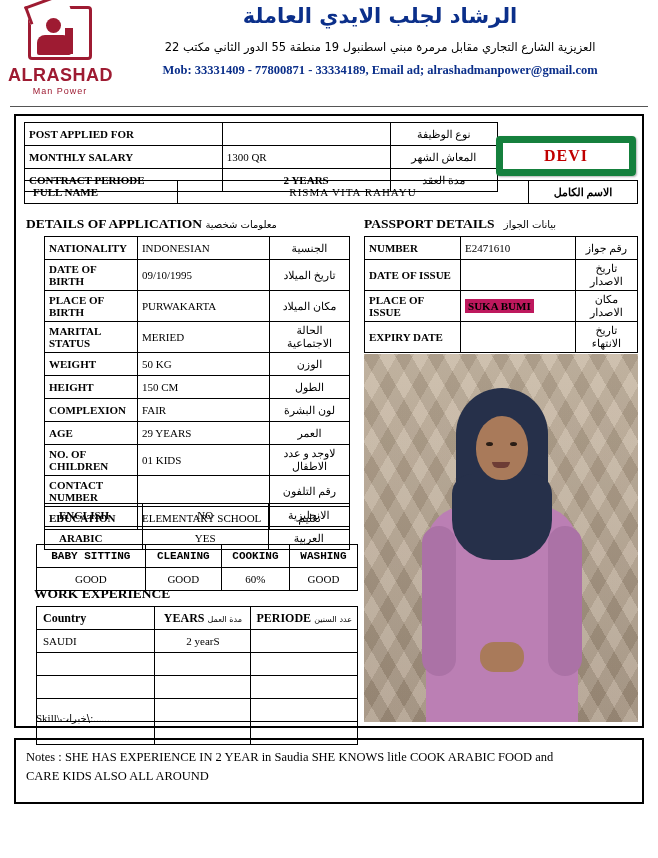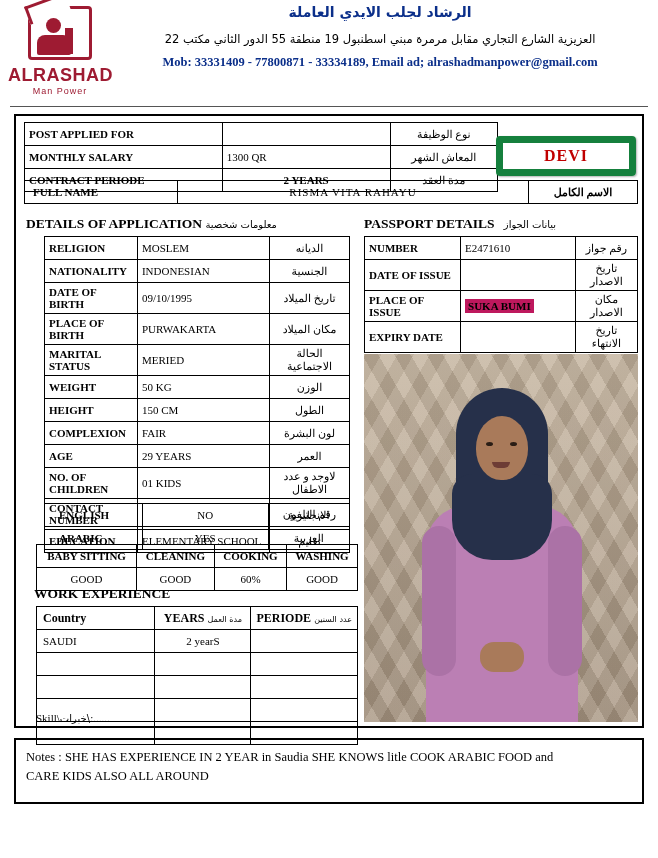--- a/index.html
+++ b/index.html
@@ -103,21 +103,21 @@
   }
   .hdr-main {
     position: absolute;
     left: 110px;
     right: 8px;
     top: 4px;
     text-align: center;
   }
   .hdr-title {
     font-family: "DejaVu Sans", sans-serif;
-    font-size: 14px;
+    font-size: 21px;
     font-weight: bold;
     color: #0b2f8a;
     direction: rtl;
   }
   .hdr-addr {
     font-family: "DejaVu Sans", sans-serif;
     font-size: 11.5px;
     color: #000;
     direction: rtl;
     margin-top: 12px;
@@ -307,21 +307,21 @@
     left: 20px;
     top: 428px;
     width: 322px;
   }
   .skills table { width: 100%; }
   .skills td {
     text-align: center;
     height: 18px;
     font-size: 10.5px;
   }
-  .skills td.hd { font-weight: bold; font-size: 11px; }
+  .skills td.hd { font-weight: bold; font-size: 11px; font-family: Liberation Mono, monospace; }
 
   
   .workexp-title {
     position: absolute;
     left: 18px;
     top: 470px;
     font-family: "Liberation Serif", serif;
     font-size: 13.5px;
     font-weight: bold;
   }
@@ -582,25 +582,20 @@
       <span class="subar">معلومات شخصية</span>
     </div>
     <div class="sec-right">
       <span>PASSPORT DETAILS</span>
       <span class="subar">بيانات الجواز</span>
     </div>
 
     <div class="personal">
       <table class="grid">
         <tbody>
-            <tr>
-          <td class="pl lbl">RELIGION</td>
-          <td class="pv val">MOSLEM</td>
-          <td class="pa ar">الديانه</td>
-        </tr>
         <tr>
           <td class="pl lbl">NATIONALITY</td>
           <td class="pv val">INDONESIAN</td>
           <td class="pa ar">الجنسية</td>
         </tr>
         <tr>
           <td class="pl lbl" style="height:26px;">DATE OF BIRTH</td>
           <td class="pv val">09/10/1995</td>
           <td class="pa ar">تاريخ الميلاد</td>
         </tr>

